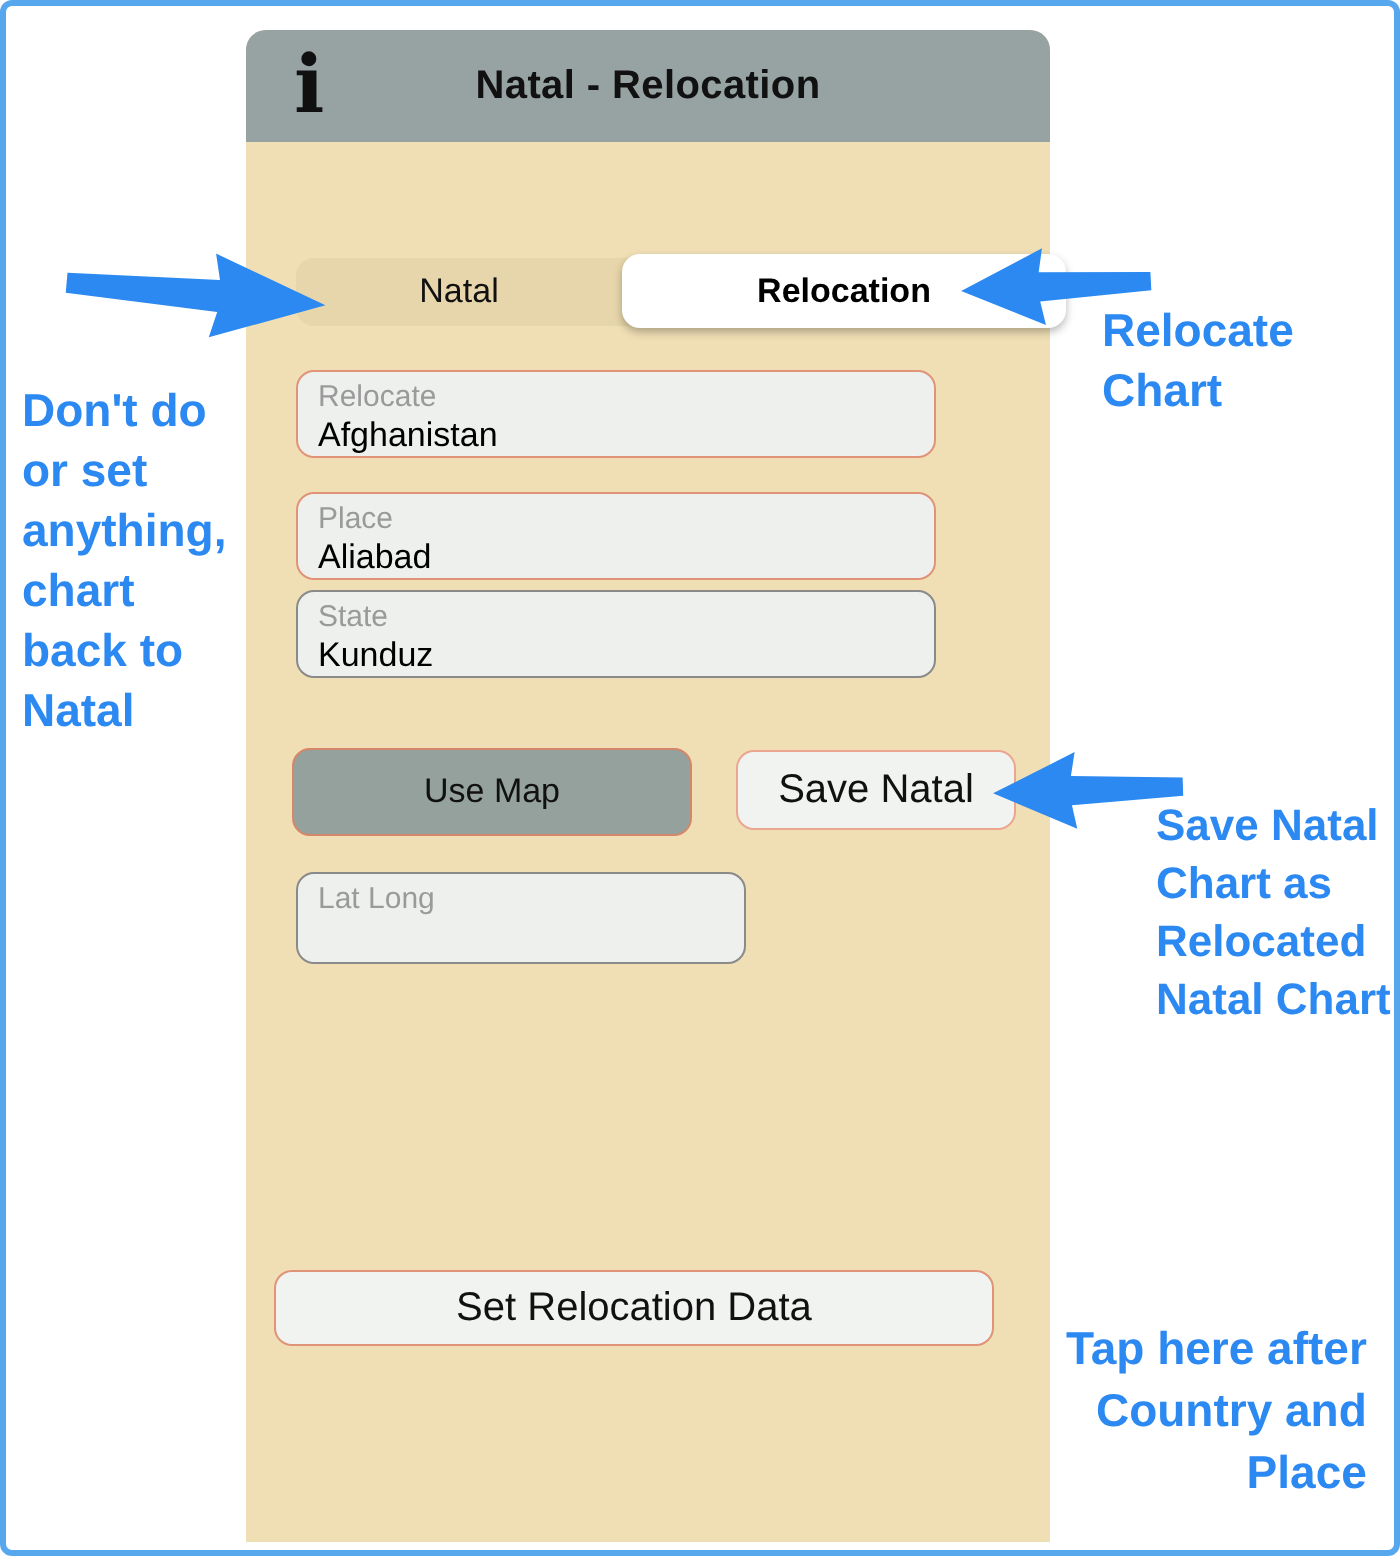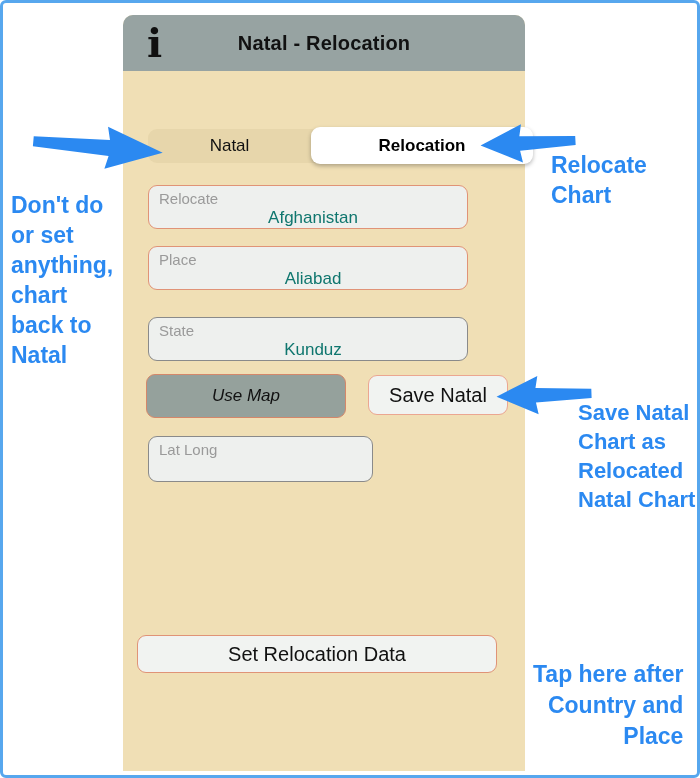--- a/index.html
+++ b/index.html
@@ -53,31 +53,31 @@
     box-shadow:0 2px 4px rgba(0,0,0,.28);
   }
   
   .field{
     position:absolute;left:25px;width:320px;height:44px;
     background:var(--field-bg);border-radius:9px;padding:4px 0 0 10px;
   }
   .field.salmon{border:1.5px solid var(--salmon-border);}
   .field.gray{border:1.5px solid var(--gray-border);}
   .field .flabel{font-size:15px;color:#9a9a9a;line-height:17px;}
-  .field .fvalue{font-size:17px;color:#0f766e;line-height:21px;text-align:center;}
+  .field .fvalue{font-size:17px;color:#000000;line-height:21px;}
   .field-country{top:170px;}
   .field-place{top:231px;}
-  .field-state{top:302px;}
+  .field-state{top:280px;}
   .field-latlong{top:421px;width:225px;height:46px;}
   .field-latlong .fvalue{font-size:19px;}
   
   .btn{display:flex;align-items:center;justify-content:center;border-radius:9px;color:#111;}
   .btn-usemap{
     position:absolute;left:23px;top:359px;width:200px;height:44px;
-    background:var(--usemap-gray);border:1.5px solid #d4876a;font-size:17px;font-style:italic;
+    background:var(--usemap-gray);border:1.5px solid #d4876a;font-size:17px;
   }
   .btn-savenatal{
     position:absolute;left:245px;top:360px;width:140px;height:40px;
     background:#f1f3f1;border:1.5px solid #eba691;font-size:20px;
   }
   .btn-setreloc{
     position:absolute;left:14px;top:620px;width:360px;height:38px;
     background:#f1f3f1;border:1.5px solid var(--salmon-border);font-size:20px;
   }
   

